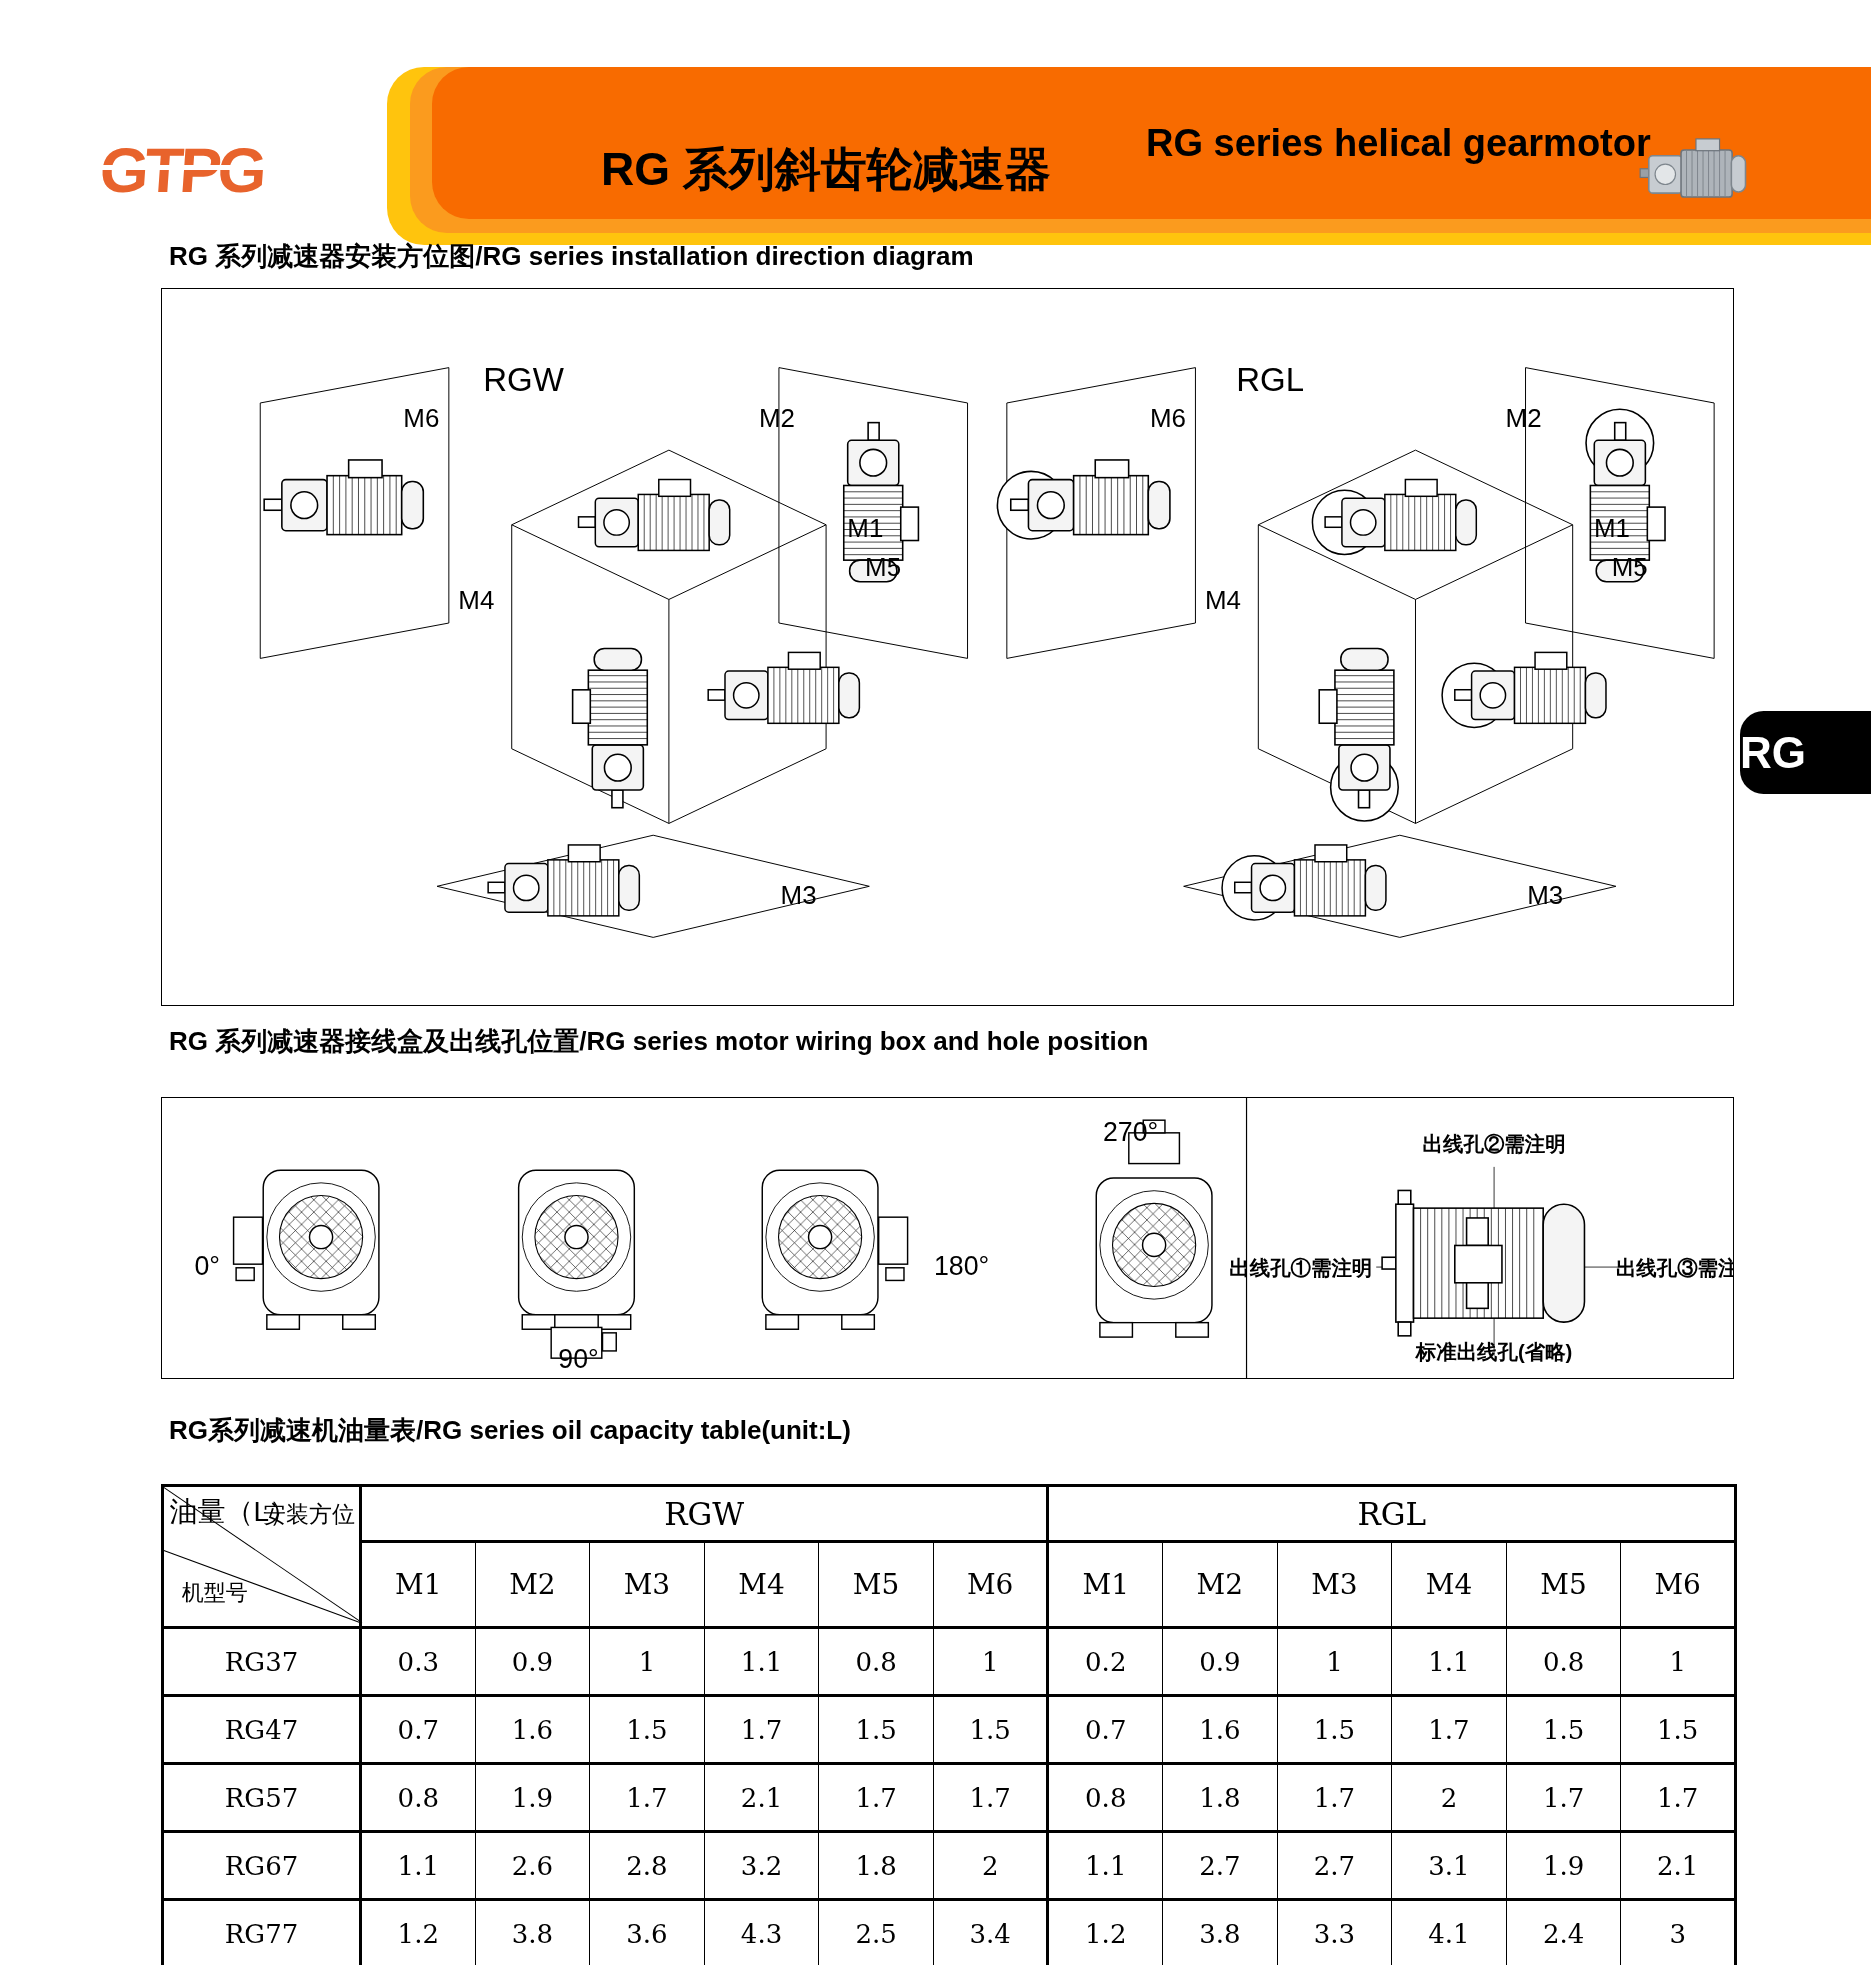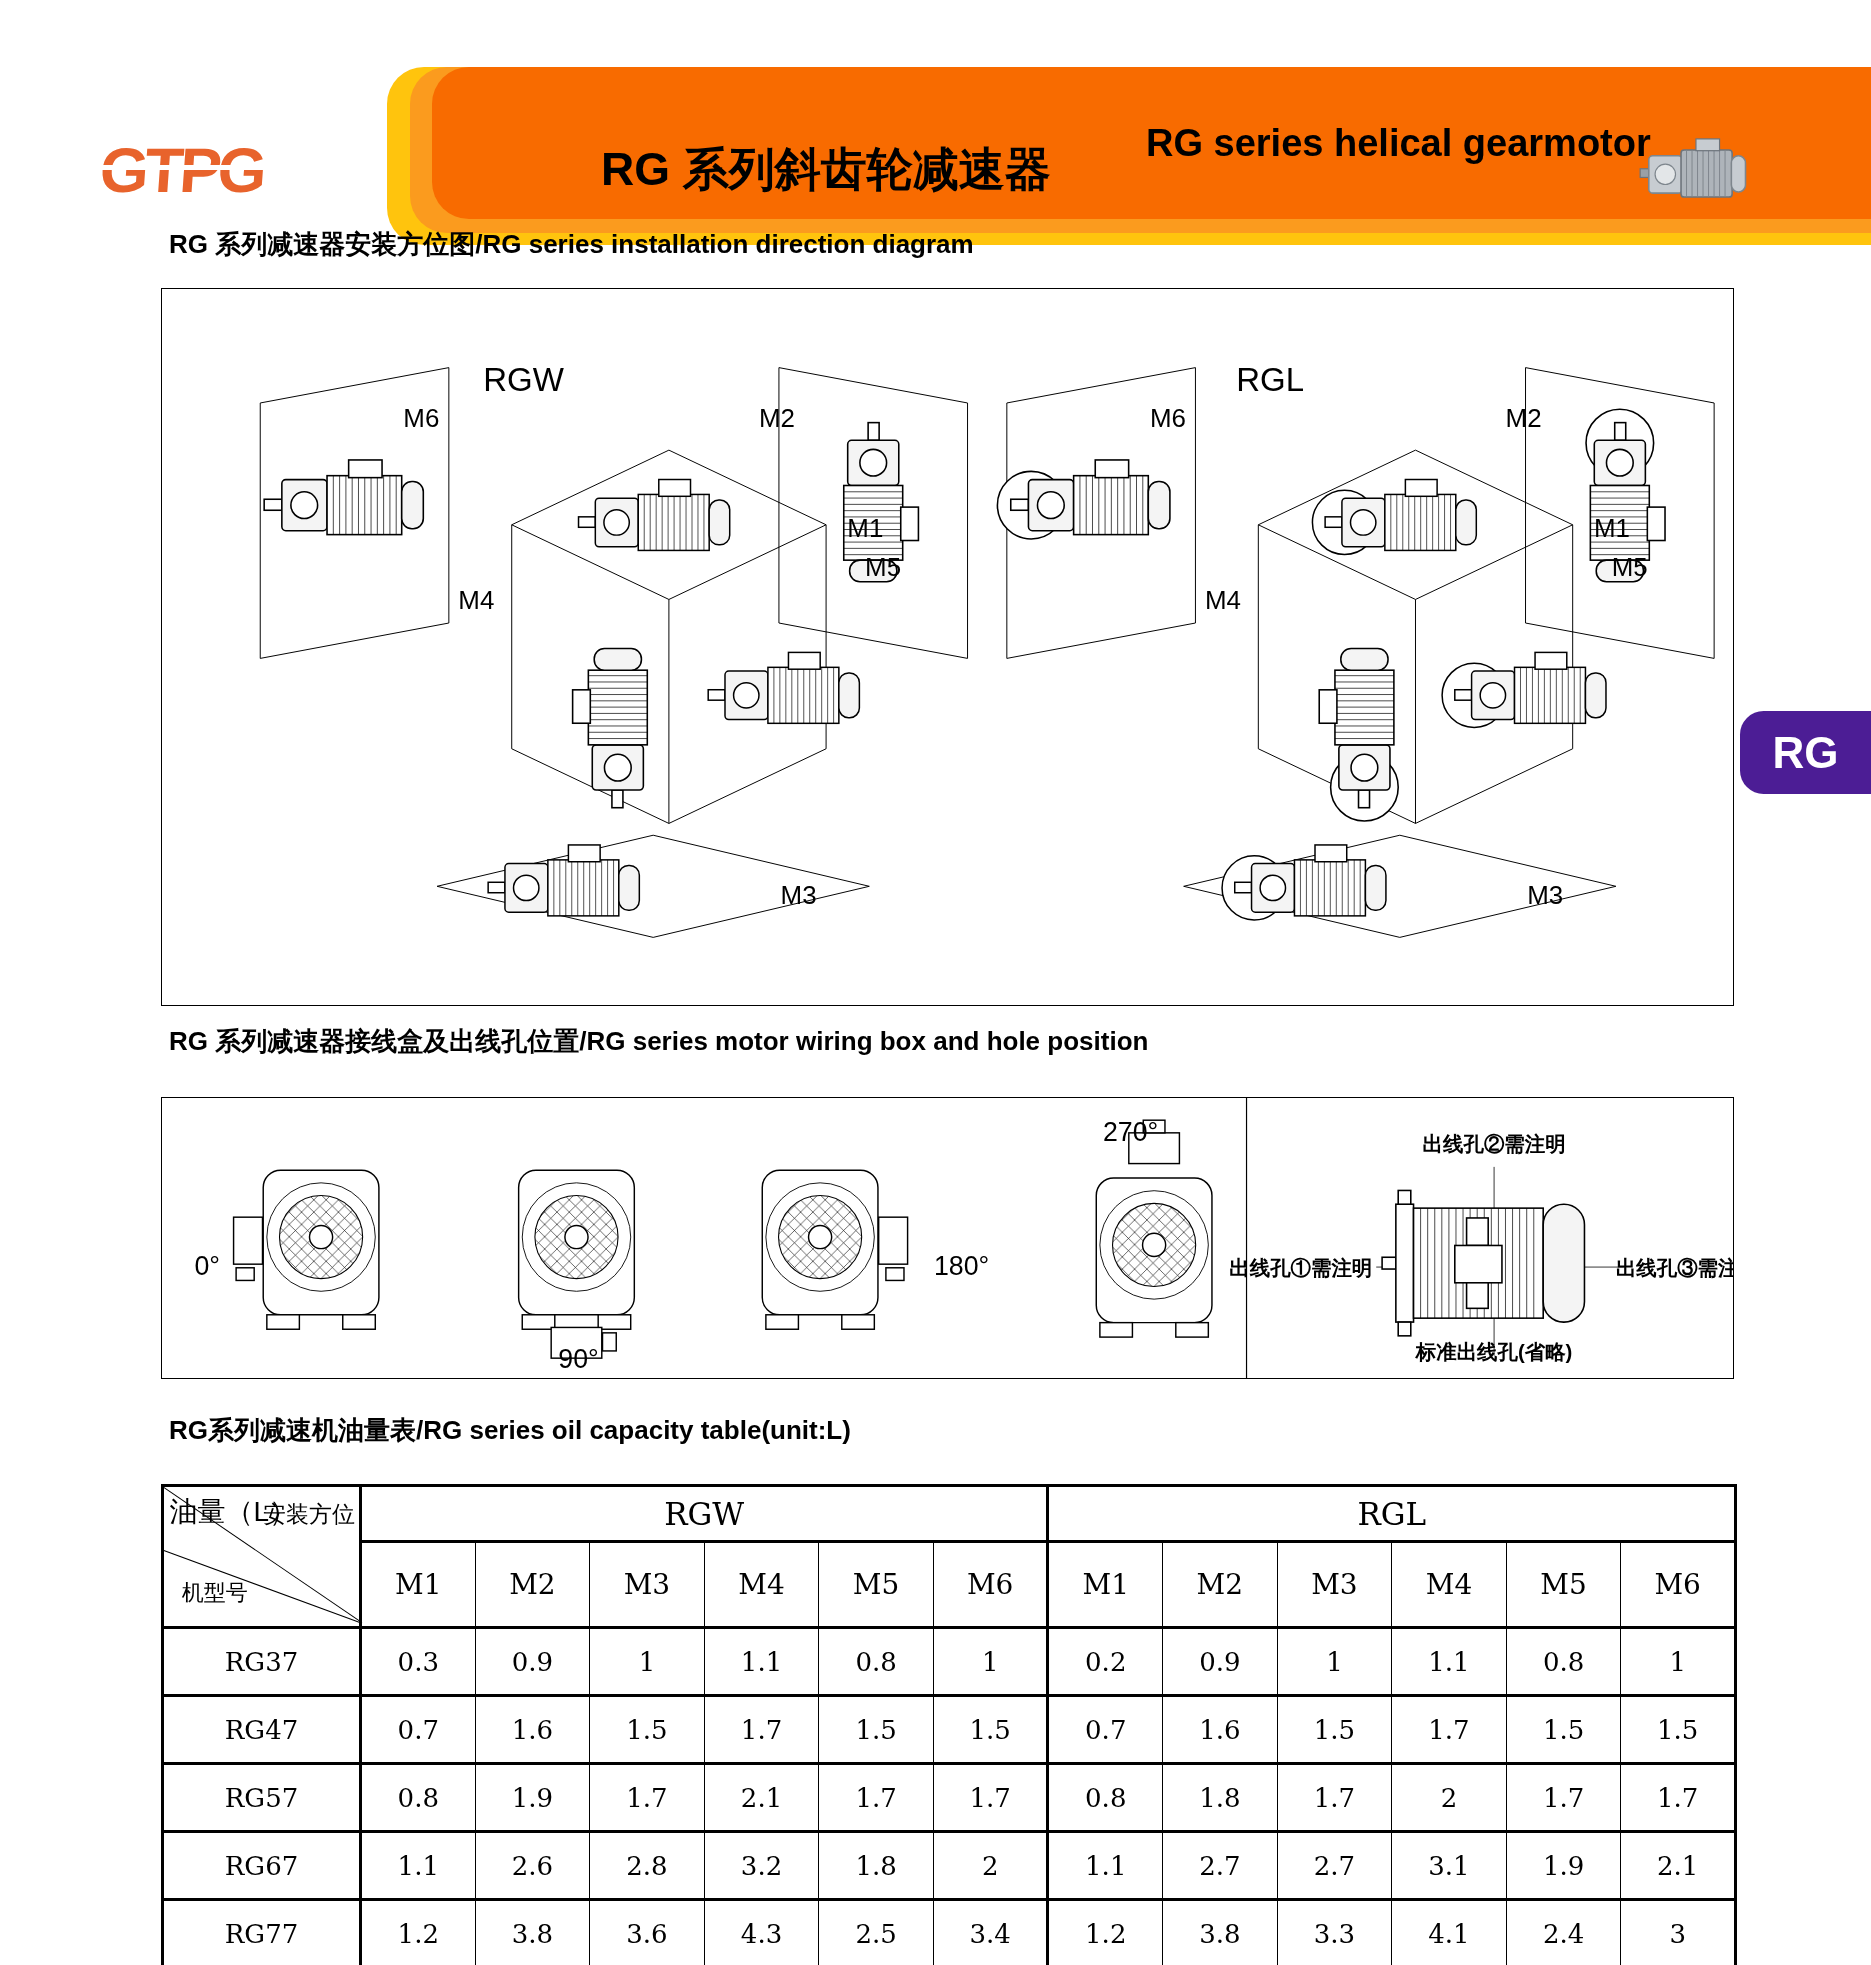--- a/index.html
+++ b/index.html
@@ -13,22 +13,22 @@
   .band.mid{left:410px;right:0;height:166px;background:#FB9B1E;}
   .band.main{left:432px;right:0;height:152px;background:#F86B00;}
   .hdr-title-zh{position:absolute;left:601px;top:67px;height:120px;line-height:152px;
       font-size:46px;font-weight:bold;white-space:nowrap;margin-top:26px;}
   .hdr-title-en{position:absolute;left:1146px;top:67px;height:136px;line-height:152px;
       font-size:38px;font-weight:bold;white-space:nowrap;}
   .logo{position:absolute;left:100px;top:141px;width:204px;height:63px;}
   .logo-text{font-size:63px;font-weight:bold;color:#E8632C;letter-spacing:-3.9px;
       font-family:"Liberation Sans",sans-serif;transform:skewX(-4deg);display:inline-block;line-height:59px;}
   .logo-stripe{position:absolute;left:-2.4px;top:23.6px;width:110%;height:5.1px;background:#fff;}
-  .side-tab{position:absolute;left:1740px;top:711px;width:131px;height:83px;background:#4c1d95;
-      border-radius:23.6px 0 0 23.6px;color:#fff;font-size:44px;font-weight:bold;text-align:center;
+  .side-tab{position:absolute;left:1740px;top:711px;width:131px;height:83px;background:#000000;
+      border-radius:23.6px 0 0 23.6px;color:#fff;font-size:44px;font-weight:bold;text-align:left;
       line-height:83px;}
 
   
   .sec-title{position:absolute;left:169px;font-size:26px;font-weight:bold;white-space:nowrap;}
 
   
   .dbox{position:absolute;border:1.2px solid #000;background:#fff;}
   .dbox svg{display:block;width:100%;height:100%;}
   svg text{font-family:"Liberation Sans",sans-serif;fill:#000;}
   .lw{stroke:#000;fill:none;stroke-width:2.5;}
@@ -107,21 +107,21 @@
     <rect x="30" y="55" width="85" height="95" rx="10" fill="#c7ccd1" stroke="#7e868d" stroke-width="4"></rect>
     <circle cx="72" cy="102" r="26" fill="#e3e6e8" stroke="#7e868d" stroke-width="3"></circle>
     <rect x="112" y="40" width="130" height="120" rx="8" fill="#aeb4ba" stroke="#6d747b" stroke-width="4"></rect>
     <path d="M126 40v120M140 40v120M154 40v120M168 40v120M182 40v120M196 40v120M210 40v120M224 40v120" stroke="#7e868d" stroke-width="2.5"></path>
     <rect x="150" y="12" width="60" height="30" fill="#c7ccd1" stroke="#6d747b" stroke-width="3"></rect>
     <rect x="240" y="55" width="36" height="92" rx="18" fill="#c7ccd1" stroke="#7e868d" stroke-width="4"></rect>
   </svg>
 
   <div class="side-tab">RG</div>
 
-  <div class="sec-title" style="top:227px">RG 系列减速器安装方位图/RG series installation direction diagram</div>
+  <div class="sec-title" style="top:239px">RG 系列减速器安装方位图/RG series installation direction diagram</div>
 
   <div class="dbox" style="left:161px;top:288px;width:1571px;height:716px">
     <svg viewBox="0 0 3998 1822">
 
       <text x="920" y="260" font-size="84" text-anchor="middle">RGW</text>
       <g>
         <polygon class="lw" points="250,290 730,200 730,850 250,940"></polygon>
         <g transform="translate(260,430)">
             <use href="#gm-h"></use>
           </g>

